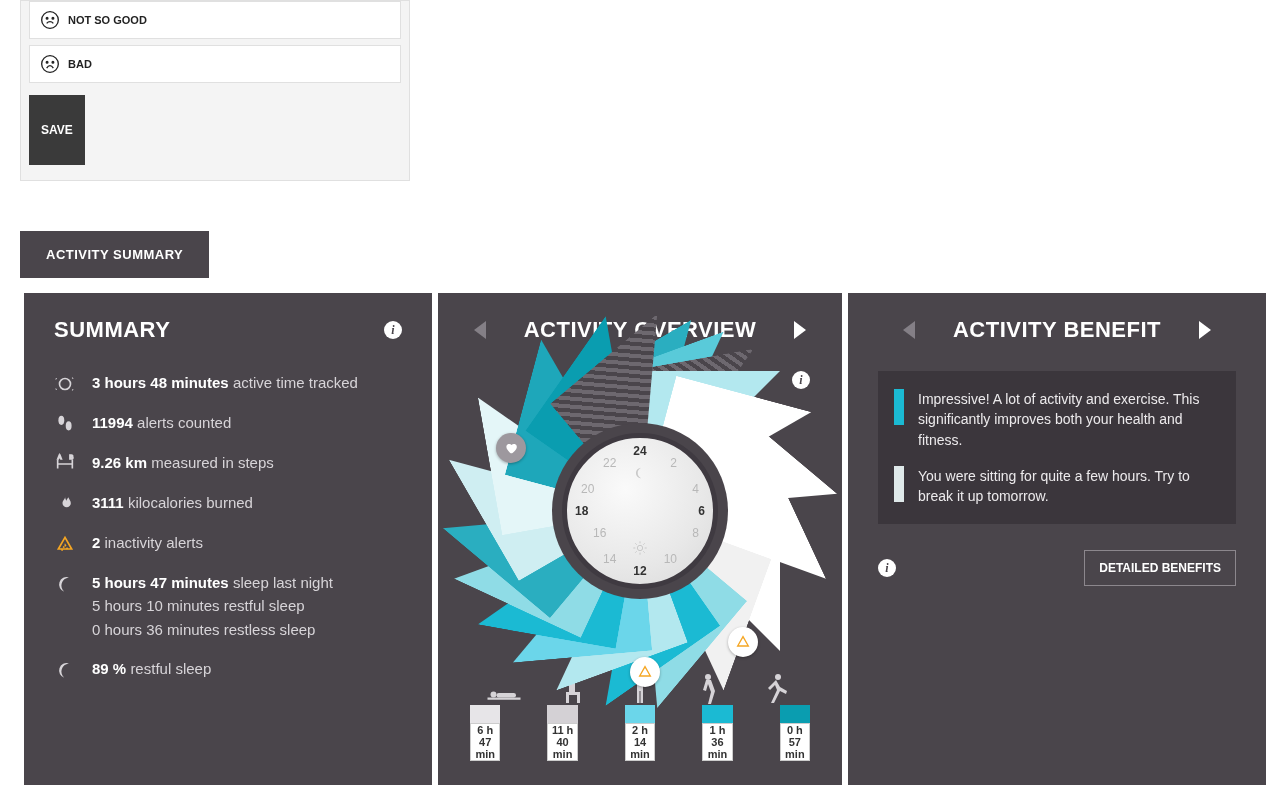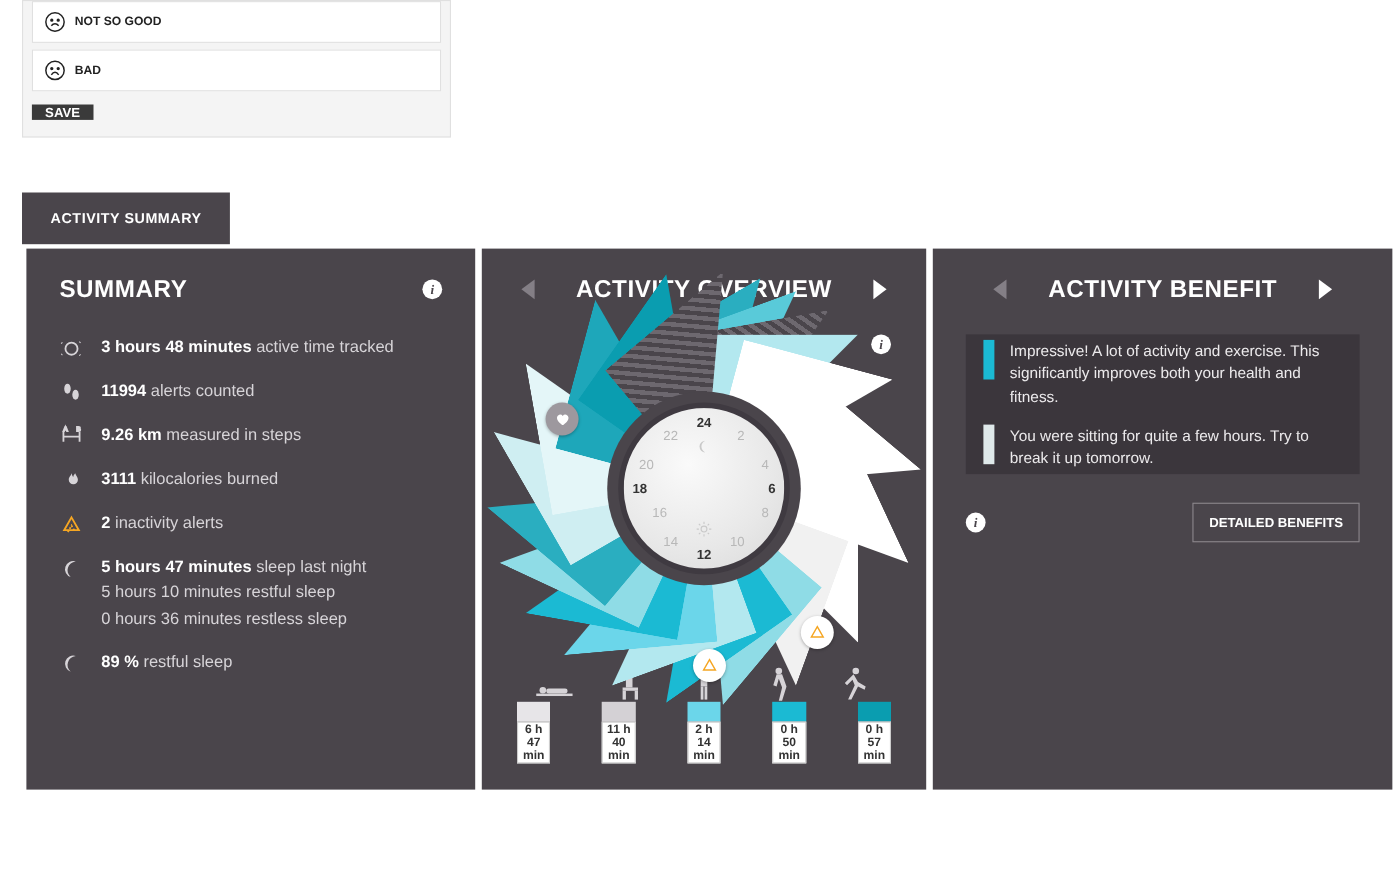--- a/index.html
+++ b/index.html
@@ -33,29 +33,29 @@
   }
   .face {
     display: inline-flex;
     width: 20px; height: 20px;
   }
   .save-btn {
     margin: 6px 0 0 8px;
     background: #3a3a3a;
     color: #fff;
     border: none;
-    padding: 0 12px;
+    padding: 28px 12px;
     font-weight: 700;
     font-size: 12px;
     cursor: pointer;
   }
 
   
   .tabs {
-    margin: 50px 0 4px 20px;
+    margin: 50px 0 15px 20px;
     display: flex;
   }
   .tab {
     padding: 16px 26px;
     font-weight: 700;
     font-size: 13px;
     letter-spacing: .5px;
     cursor: pointer;
   }
   .tab.active { background: #4a454b; color: #fff; }
@@ -237,21 +237,21 @@
     display: flex;
     align-items: center;
     justify-content: center;
     text-align: center;
     padding: 2px;
   }
 
   
   .benefit-box {
     background: #3b363c;
-    padding: 5px 16px;
+    padding: 18px 16px;
   }
   .benefit-item {
     display: flex;
     gap: 14px;
     font-size: 14px;
     line-height: 1.45;
     color: #eceaec;
     margin-bottom: 16px;
   }
   .benefit-item:last-child { margin-bottom: 0; }
@@ -511,21 +511,21 @@
       <div style="background:#e7e5e8"></div>
       <div style="background:#d4d1d5"></div>
       <div style="background:#6bd6ea"></div>
       <div style="background:#1bbad3"></div>
       <div style="background:#0a9db0"></div>
     </div>
     <div class="act-vals">
       <div>6 h 47 min</div>
       <div>11 h 40 min</div>
       <div>2 h 14 min</div>
-      <div>0 h 50 min</div>
+      <div>1 h 36 min</div>
       <div>0 h 57 min</div>
     </div>
   </div>
 
   <div class="panel right">
     <div class="panel-head center">
       <span class="nav-arrow left dim"></span>
       <div class="panel-title">ACTIVITY BENEFIT</div>
       <span class="nav-arrow right"></span>
     </div>

